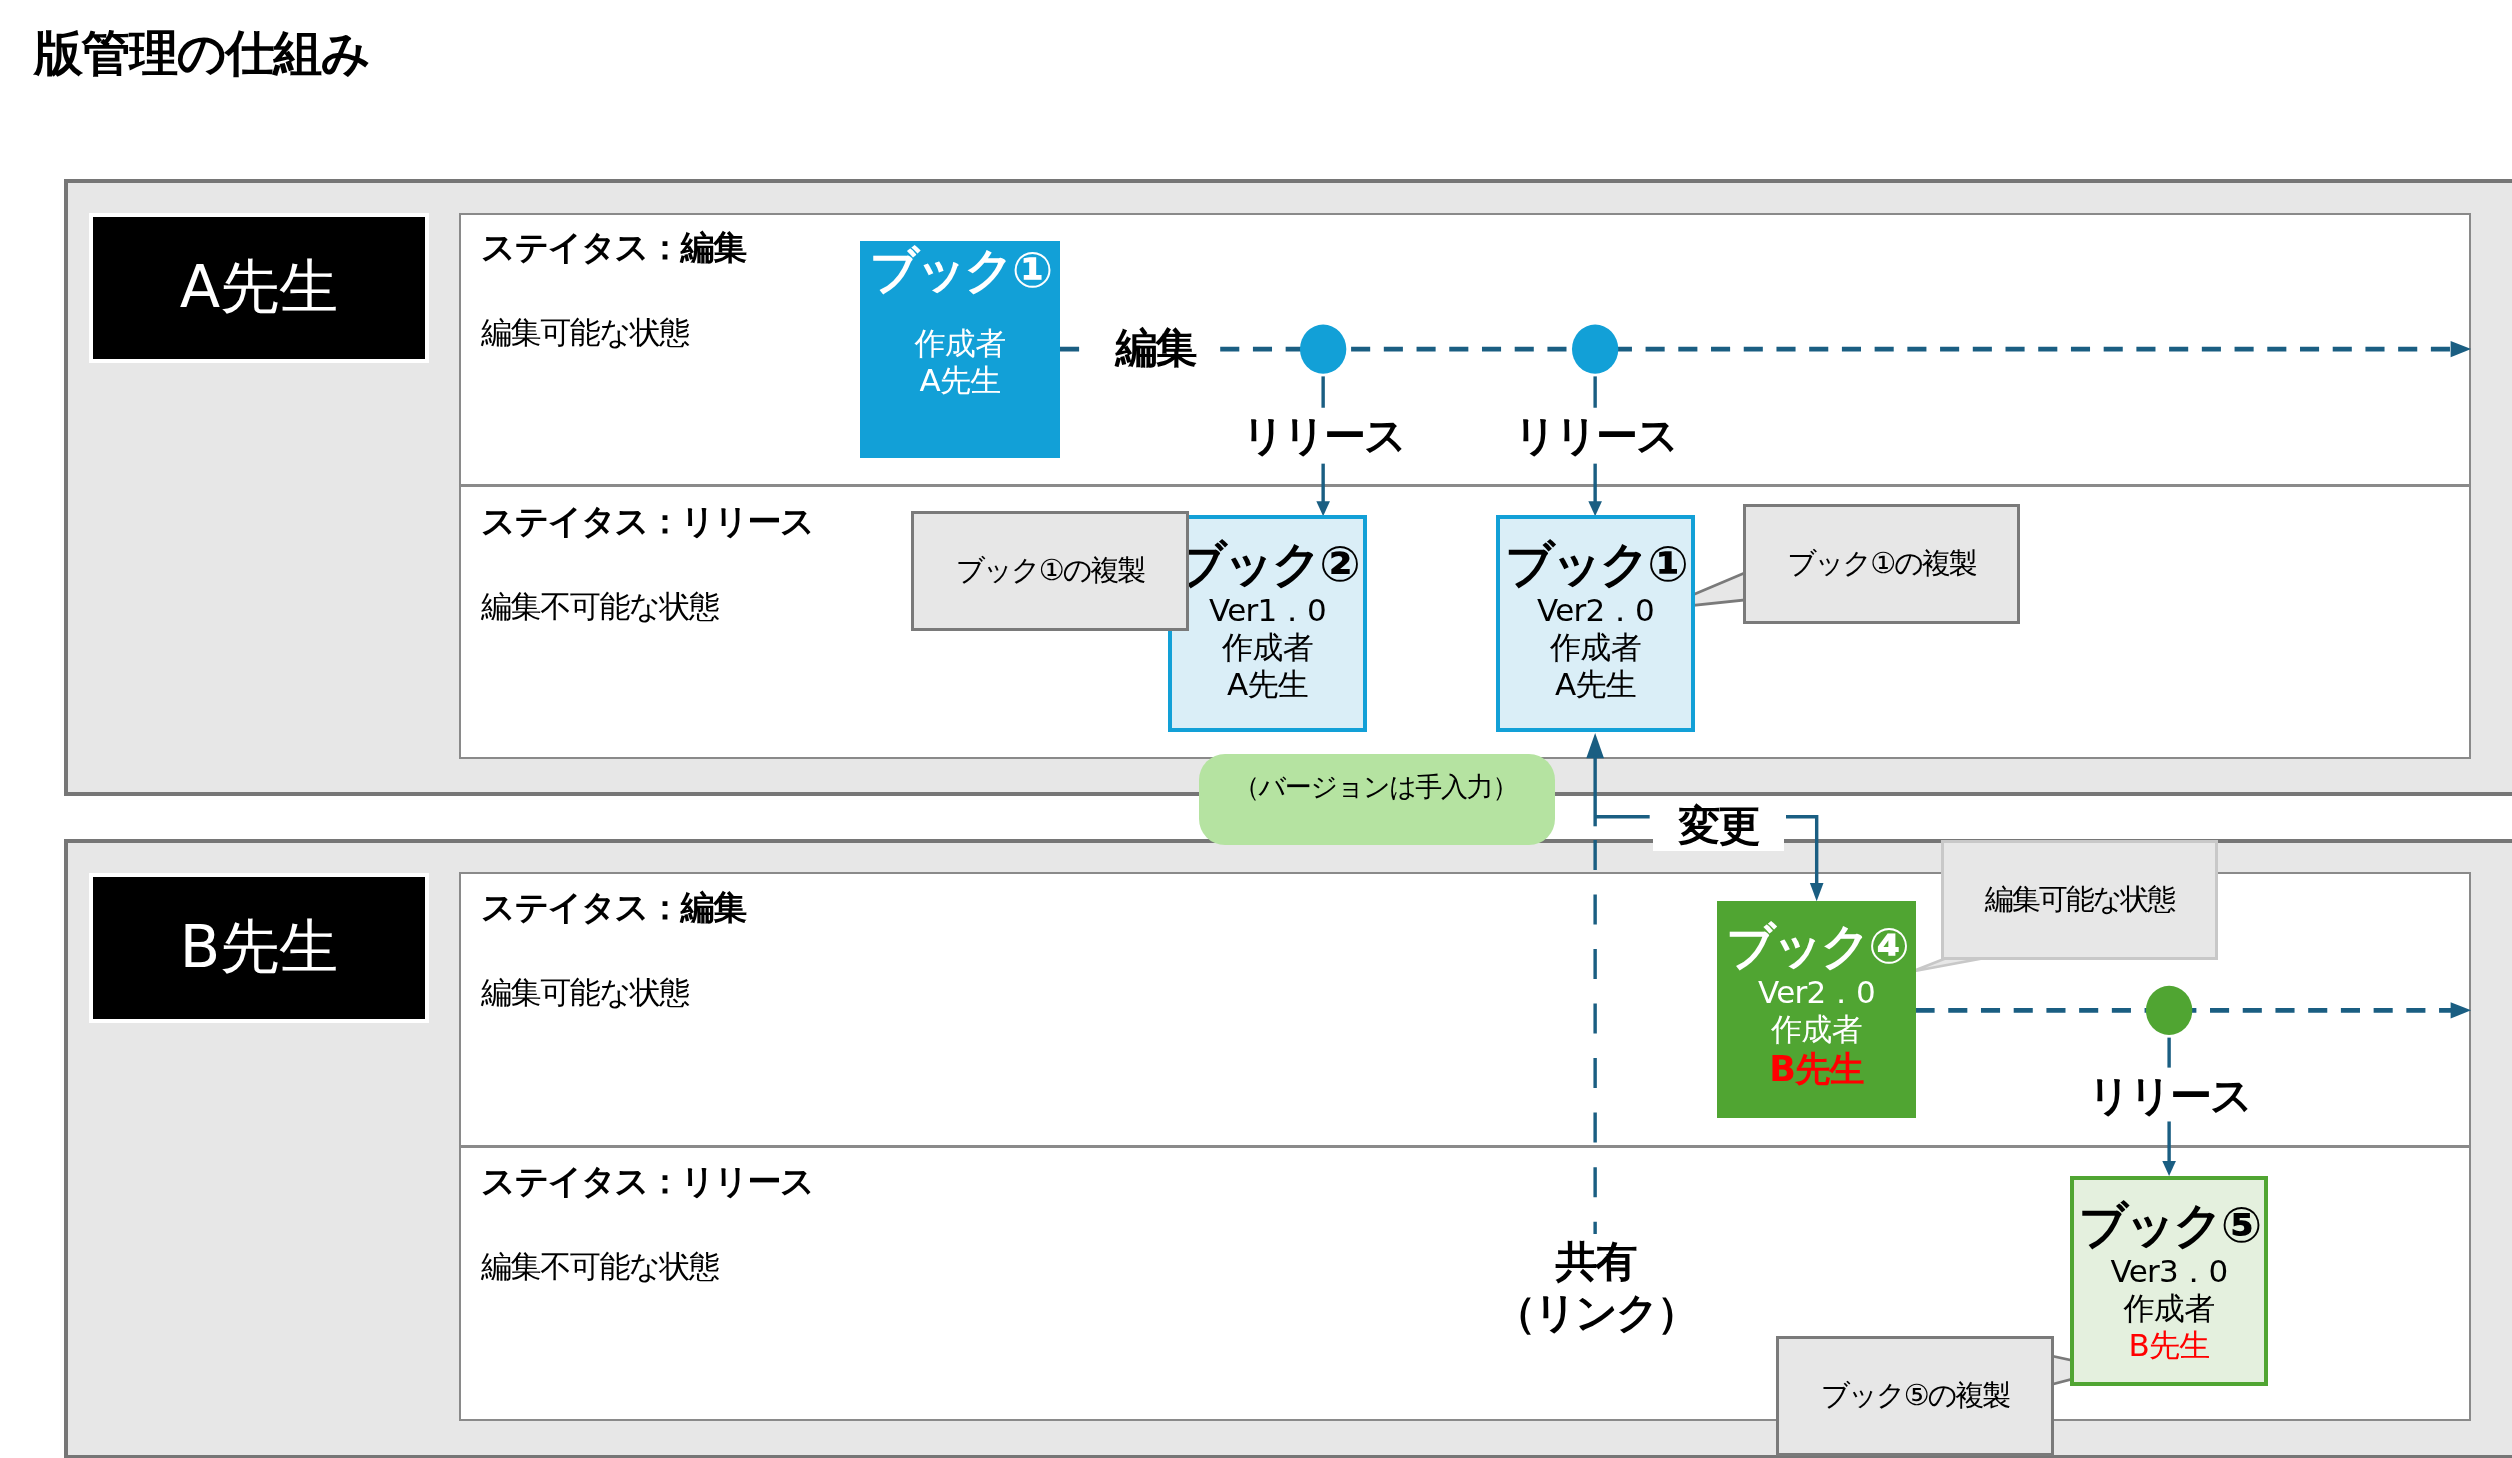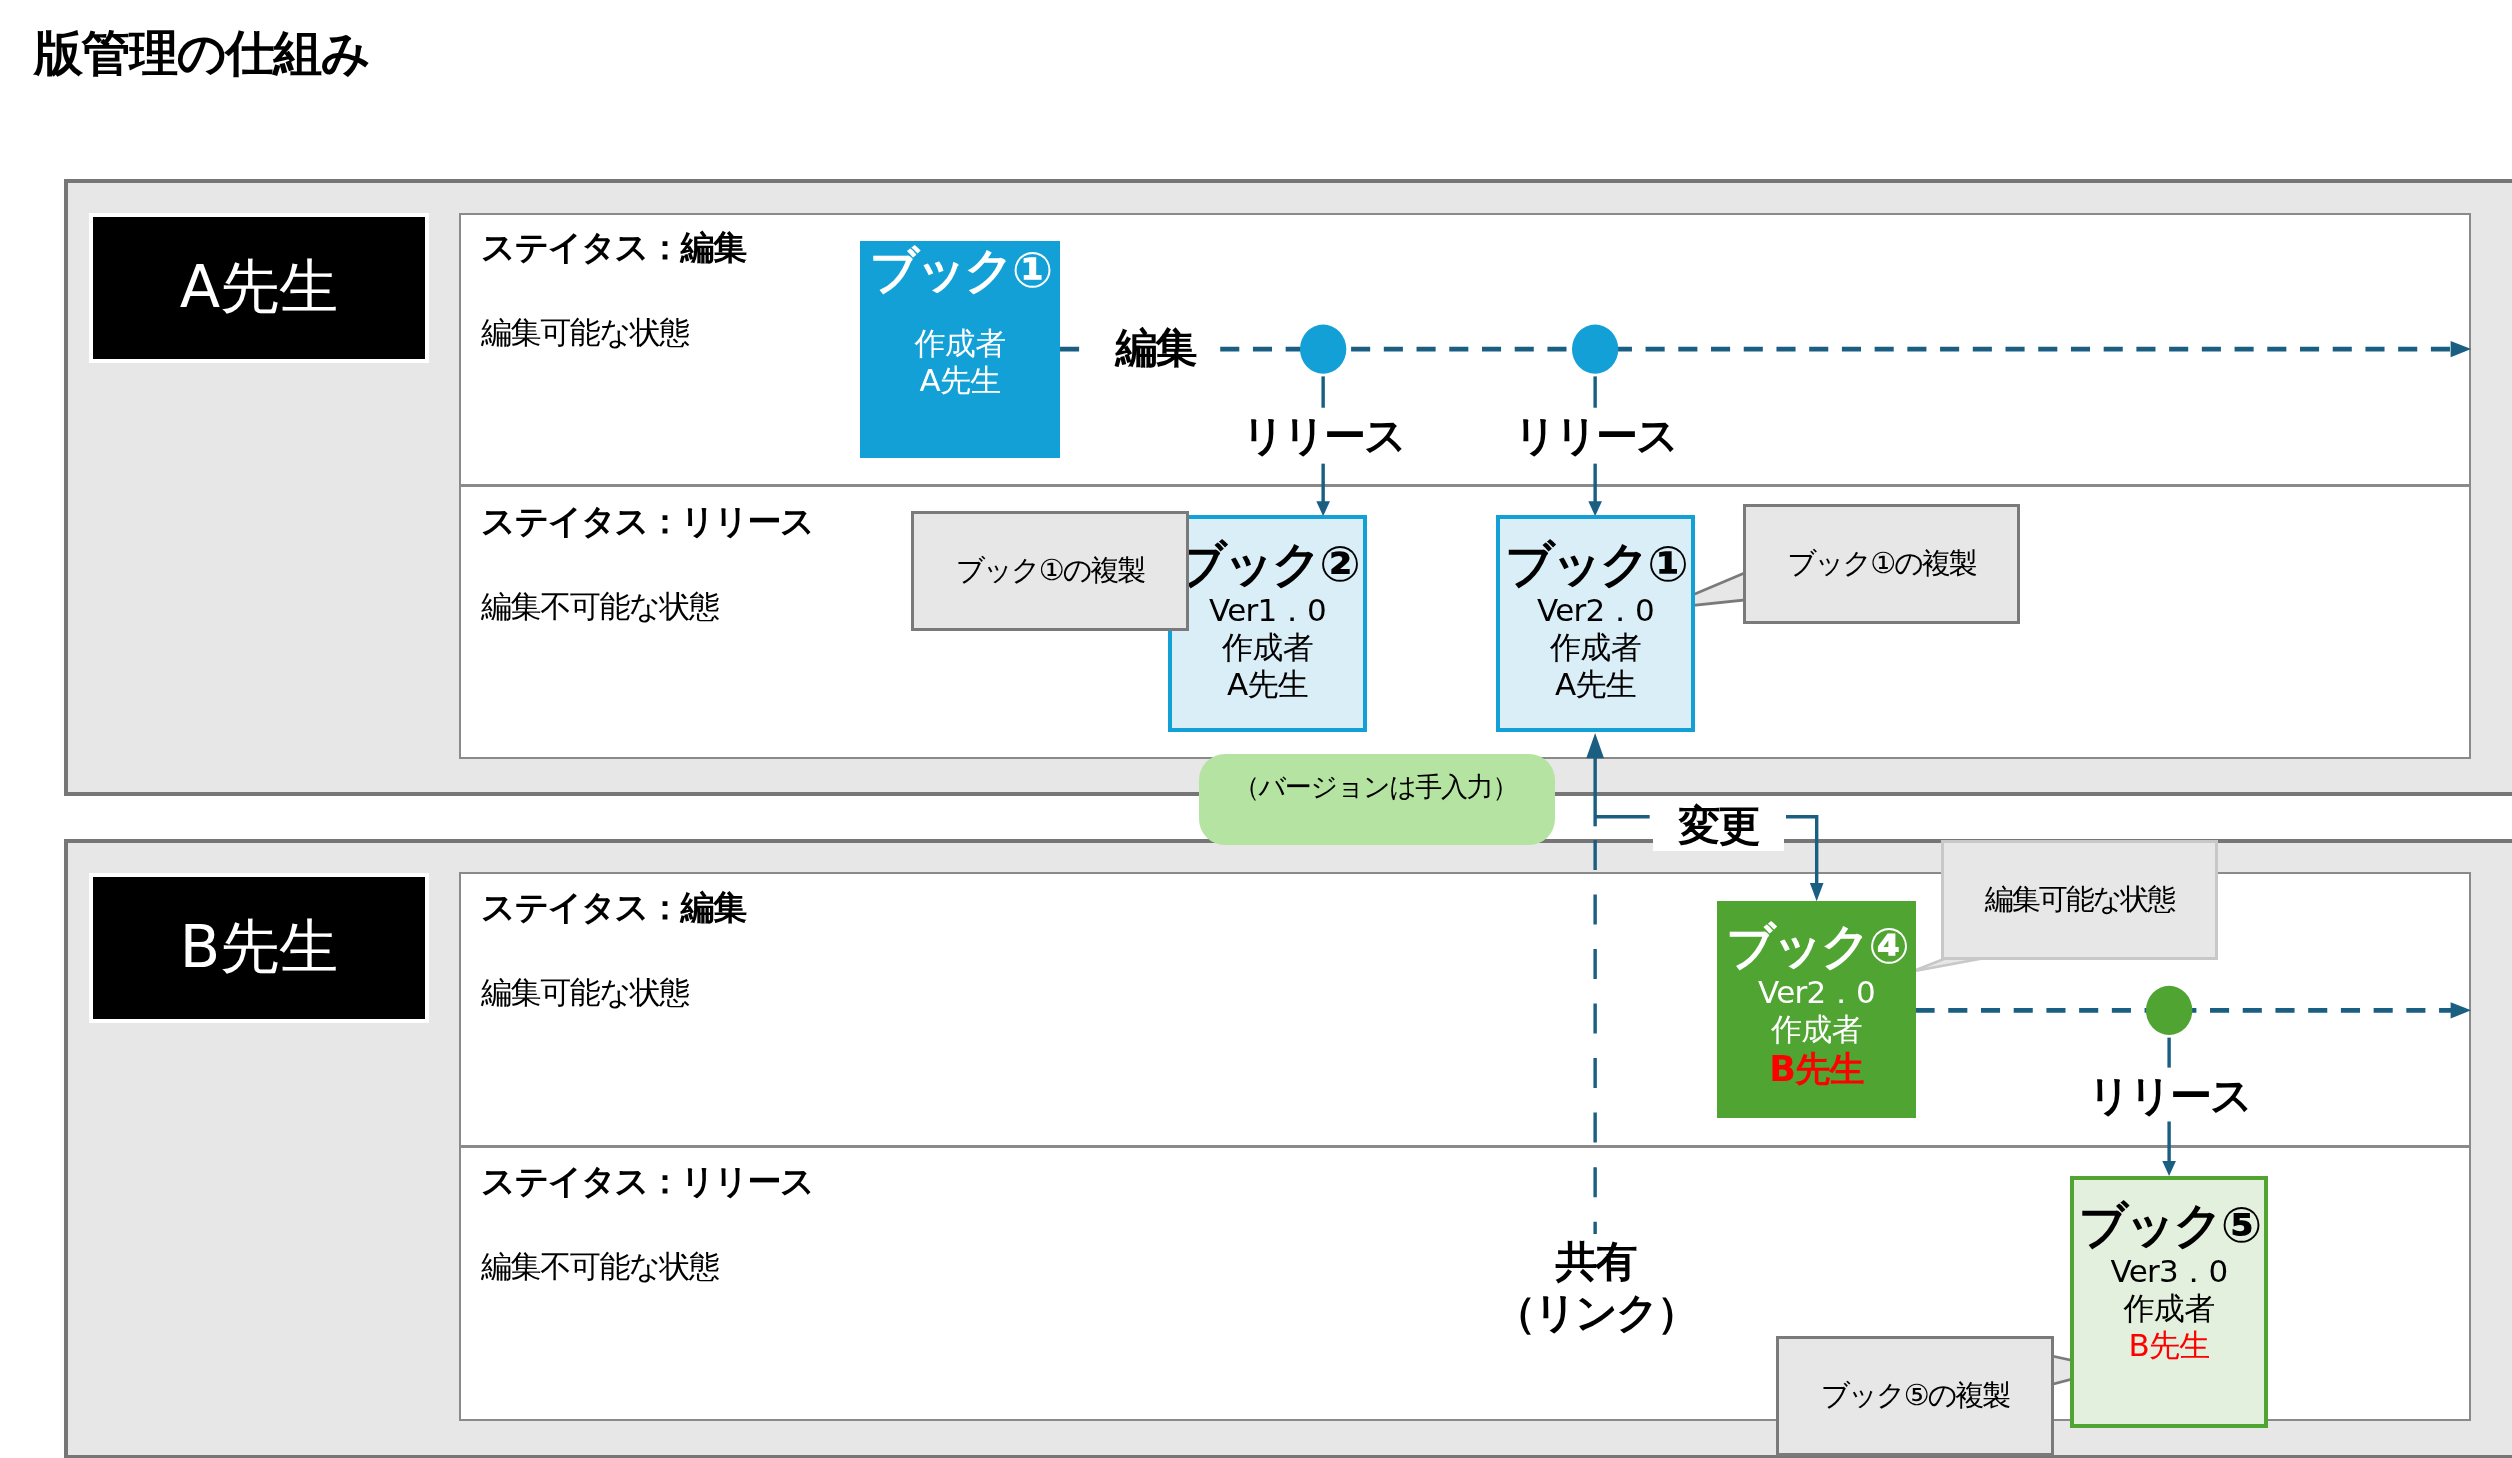--- a/index.html
+++ b/index.html
@@ -114,21 +114,21 @@
   <div class="bl">A先生</div>
 </div>
 
 <div class="abs book" style="left:1717px;top:901px;width:199px;height:217px;background:#50a532;color:#fff;padding-top:19px;">
   <div class="bt">ブック④</div>
   <div class="bl">Ver2．0</div>
   <div class="bl">作成者</div>
   <div class="bl" style="color:#ff0000;font-weight:bold;font-size:35px;">B先生</div>
 </div>
 
-<div class="abs book" style="left:1388px;top:1176px;width:198px;height:252px;left:2070px;background:#e4f0de;border:4.8px solid #50a532;color:#000;padding-top:19px;">
+<div class="abs book" style="left:1388px;top:1176px;width:198px;height:210px;left:2070px;background:#e4f0de;border:4.8px solid #50a532;color:#000;padding-top:19px;">
   <div class="bt">ブック⑤</div>
   <div class="bl">Ver3．0</div>
   <div class="bl">作成者</div>
   <div class="bl" style="color:#ff0000;">B先生</div>
 </div>
 
 <div class="abs callout" style="left:911px;top:511px;width:278px;height:120px;">ブック①の複製</div>
 <div class="abs callout" style="left:1743px;top:504px;width:277px;height:120px;">ブック①の複製</div>
 <div class="abs callout" style="left:1941px;top:840px;width:277px;height:120px;border-color:#c8c8c8;">編集可能な状態</div>
 <div class="abs callout" style="left:1776px;top:1336px;width:278px;height:120px;">ブック⑤の複製</div>

